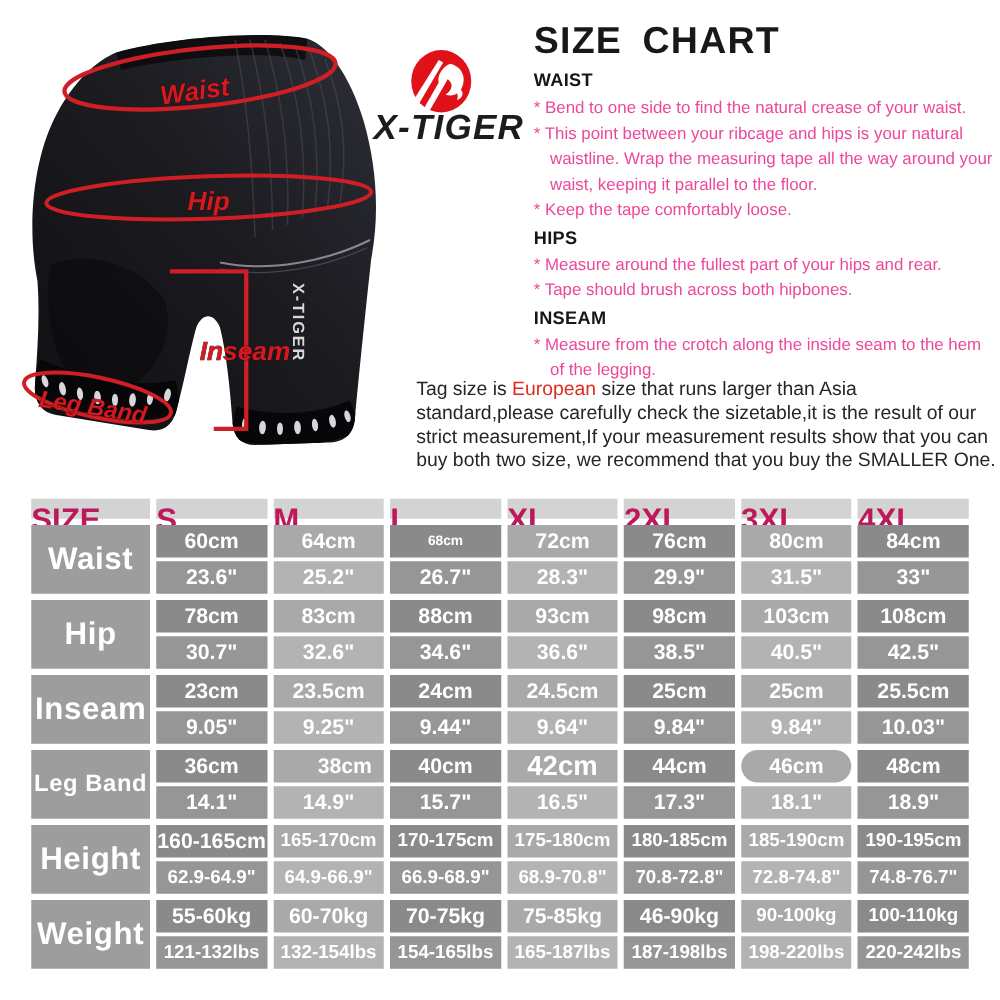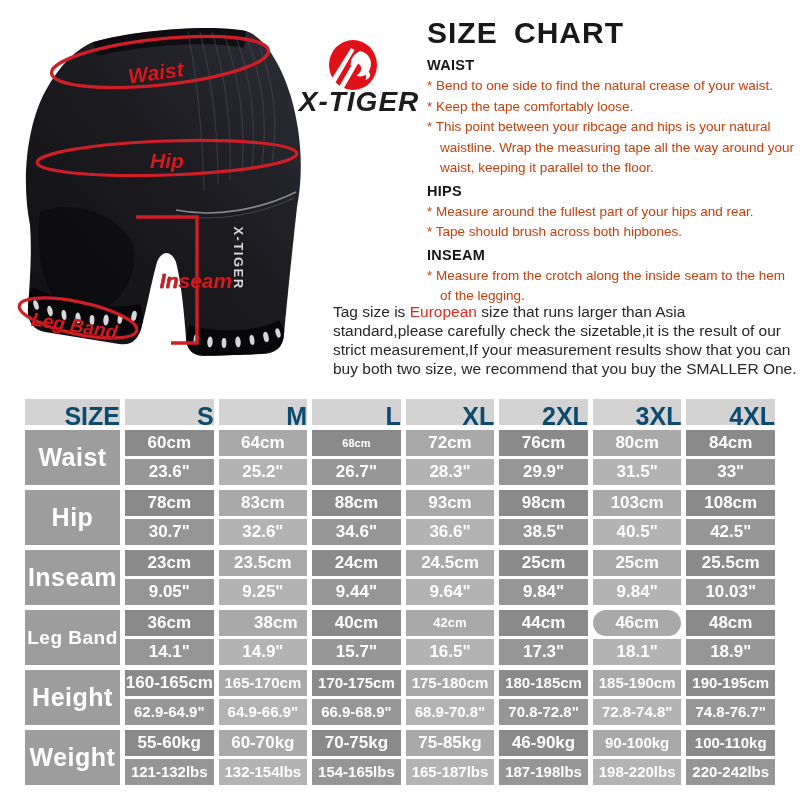--- a/index.html
+++ b/index.html
@@ -21,40 +21,40 @@
   #sizechart-col { left:427px; top:16px; width:372px; }
   #sc-title {
     font-size:30px; font-weight:bold; color:#181818;
     letter-spacing:1px; word-spacing:7px; margin:0 0 7px 0;
   }
   .sc-heading {
     font-size:14.5px; font-weight:bold; color:#161616;
     margin:4px 0 3px 0; letter-spacing:0.3px;
   }
   .sc-bullet {
-    font-size:13.5px; color:#c2410c; line-height:20.5px;
+    font-size:13.5px; color:#ec4899; line-height:20.5px;
     padding-left:13px; text-indent:-13px;
   }
 
   
   #tag-note {
     left:333px; top:302px; width:466px;
     font-size:15.5px; line-height:19px; color:#262626;
   }
   #tag-note .hl { font-weight:normal; }
 
   
   #size-table { left:25px; top:399px; width:750px; }
   .t-row {
     display:grid; grid-template-columns:95px repeat(7, 1fr);
     column-gap:5px; margin-bottom:5px;
   }
   .hcell {
-    background:#d3d3d3; color:#0c4a6e; font-weight:bold;
-    font-size:25px; height:26px; line-height:34px; text-align:right;
+    background:#d3d3d3; color:#be185d; font-weight:bold;
+    font-size:25px; height:16px; line-height:34px; text-align:left;
   }
   .label-cell {
     background:#9d9d9d; color:#ffffff; font-weight:bold;
     display:flex; align-items:center; justify-content:center;
     height:55px; letter-spacing:0.5px;
   }
   .pair { display:flex; flex-direction:column; row-gap:3px; }
   .cell {
     height:26px; line-height:26px; text-align:center;
     color:#ffffff; font-weight:bold; font-size:17px;
@@ -172,22 +172,22 @@
   </g>
 </svg>
 <div id="logo-text" class="abs">X-TIGER</div>
 
 <div id="sizechart-col" class="abs">
   <h1 id="sc-title">SIZE CHART</h1>
 
   <div class="sc-section">
     <div class="sc-heading">WAIST</div>
     <div class="sc-bullet">* Bend to one side to find the natural crease of your waist.</div>
+    <div class="sc-bullet">* This point between your ribcage and hips is your natural waistline. Wrap the measuring tape all the way around your waist, keeping it parallel to the floor.</div>
     <div class="sc-bullet">* Keep the tape comfortably loose.</div>
-    <div class="sc-bullet">* This point between your ribcage and hips is your natural waistline. Wrap the measuring tape all the way around your waist, keeping it parallel to the floor.</div>
   </div>
 
   <div class="sc-section">
     <div class="sc-heading">HIPS</div>
     <div class="sc-bullet">* Measure around the fullest part of your hips and rear.</div>
     <div class="sc-bullet">* Tape should brush across both hipbones.</div>
   </div>
 
   <div class="sc-section">
     <div class="sc-heading">INSEAM</div>
@@ -311,21 +311,21 @@
       </div>
       <div class="pair col-light">
         <div class="cell cm" style="font-size: 17px; padding-left: 26px;">38cm</div>
         <div class="cell in" style="font-size: 17px;">14.9"</div>
       </div>
       <div class="pair col-dark">
         <div class="cell cm" style="font-size: 17px;">40cm</div>
         <div class="cell in" style="font-size: 17px;">15.7"</div>
       </div>
       <div class="pair col-light">
-        <div class="cell cm" style="font-size: 13px;">42cm</div>
+        <div class="cell cm" style="font-size: 22px;">42cm</div>
         <div class="cell in" style="font-size: 17px;">16.5"</div>
       </div>
       <div class="pair col-dark">
         <div class="cell cm" style="font-size: 17px;">44cm</div>
         <div class="cell in" style="font-size: 17px;">17.3"</div>
       </div>
       <div class="pair col-light">
         <div class="cell cm" style="font-size: 17px; border-radius: 13px;">46cm</div>
         <div class="cell in" style="font-size: 17px;">18.1"</div>
       </div>

